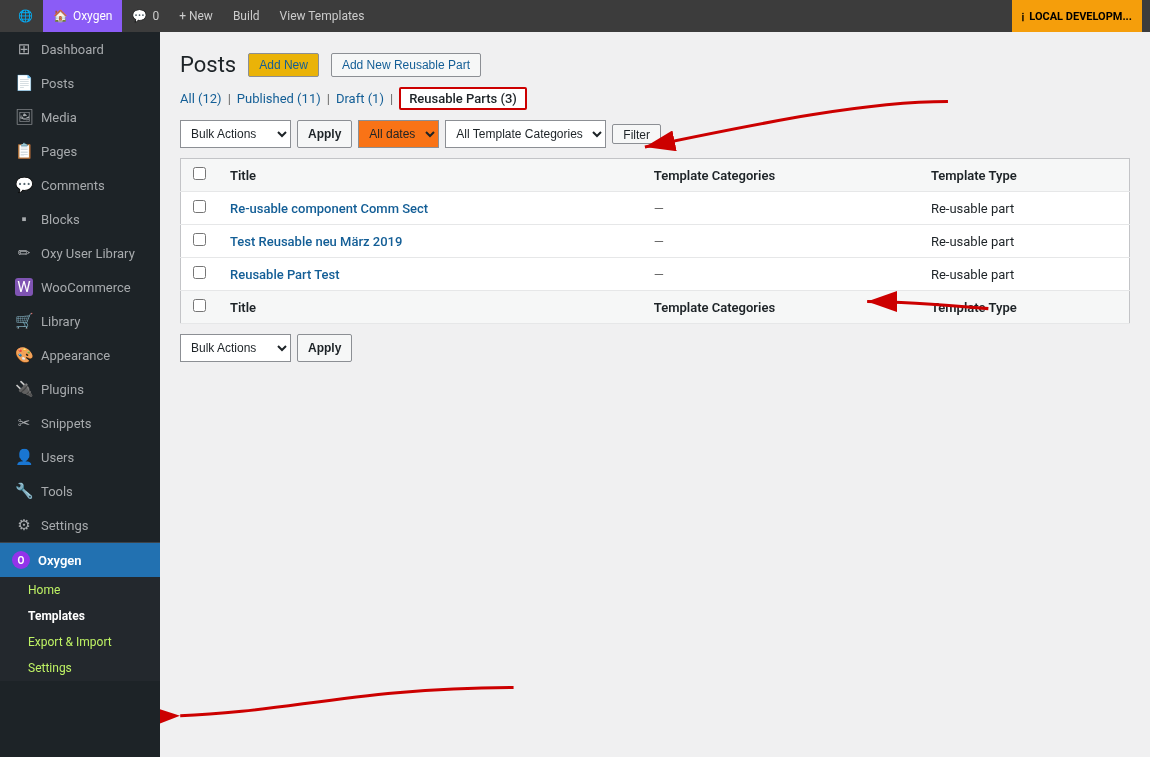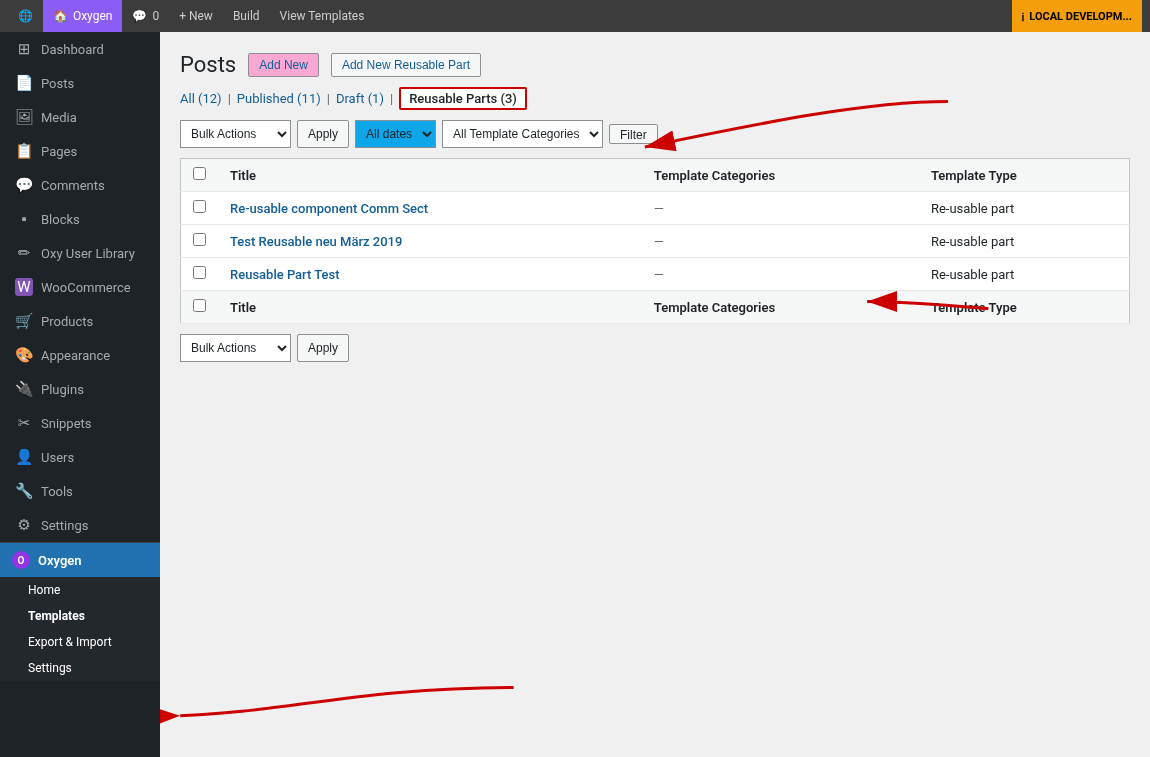--- a/index.html
+++ b/index.html
@@ -85,21 +85,21 @@
       padding: 8px 12px;
       color: #fff;
       font-size: 13px;
       font-weight: 600;
       background: #2271b1;
       cursor: pointer;
     }
     .oxygen-section .sub-item {
       display: block;
       padding: 6px 12px 6px 28px;
-      color: #ffffff;
+      color: #bef264;
       font-size: 12px;
       cursor: pointer;
       text-decoration: none;
     }
     .oxygen-section .sub-item.active { color: #fff; font-weight: bold; }
 
     
     .content {
       flex: 1;
       overflow-y: auto;
@@ -113,21 +113,21 @@
       align-items: center;
       gap: 12px;
       margin-bottom: 10px;
     }
     .posts-title {
       font-size: 22px;
       font-weight: 400;
       color: #1d2327;
     }
     .btn-add-new {
-      background: #f9a8d4;
+      background: #eab308;
       border: 1px solid #8c8f94;
       color: #135e96;
       padding: 4px 10px;
       font-size: 12px;
       cursor: pointer;
       border-radius: 2px;
     }
     .btn-add-new-reusable {
       background: #f6f7f7;
       border: 1px solid #8c8f94;
@@ -195,20 +195,21 @@
     }
     .btn-apply {
       background: #f6f7f7;
       border: 1px solid #8c8f94;
       color: #1d2327;
       padding: 3px 10px;
       font-size: 12px;
       cursor: pointer;
       height: 28px;
       border-radius: 2px;
+      font-weight: bold;
     }
     .btn-filter {
       background: #f6f7f7;
       border: 1px solid #8c8f94;
       color: #1d2327;
       padding: 3px 10px;
       font-size: 12px;
       cursor: pointer;
       height: 20px;
       border-radius: 2px;
@@ -353,21 +354,21 @@
     <div class="sidebar-item">
       <span class="icon">✏</span>
       <span>Oxy User Library</span>
     </div>
     <div class="sidebar-item">
       <span class="icon wc-icon">W</span>
       <span>WooCommerce</span>
     </div>
     <div class="sidebar-item">
       <span class="icon">🛒</span>
-      <span>Products</span>
+      <span>Library</span>
     </div>
     <div class="sidebar-item">
       <span class="icon">🎨</span>
       <span>Appearance</span>
     </div>
     <div class="sidebar-item">
       <span class="icon">🔌</span>
       <span>Plugins</span>
     </div>
     <div class="sidebar-item">
@@ -419,21 +420,21 @@
 
     <div class="toolbar-row">
       <div class="bulk-actions-wrap">
         <select class="bulk-actions-select">
           <option>Bulk Actions</option>
           <option>Edit</option>
           <option>Move to Trash</option>
         </select>
       </div>
       <button class="btn-apply">Apply</button>
-      <select style="padding:3px 6px;font-size:12px;border:1px solid #8c8f94;background:#0ea5e9;height:28px;">
+      <select style="padding:3px 6px;font-size:12px;border:1px solid #8c8f94;background:#f97316;height:28px;">
         <option>All dates</option>
       </select>
       <select style="padding:3px 6px;font-size:12px;border:1px solid #8c8f94;background:#fff;height:28px;">
         <option>All Template Categories</option>
       </select>
       <button class="btn-filter">Filter</button>
     </div>
 
     <table class="posts-table">
       <thead>

